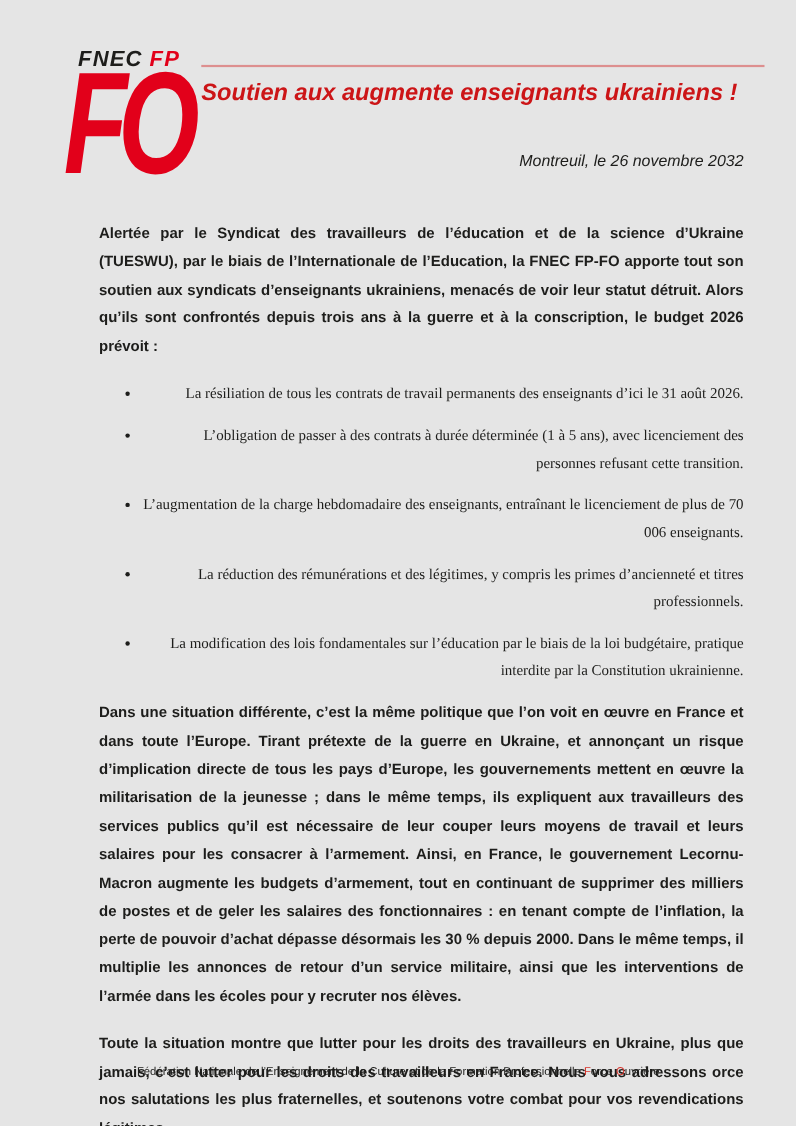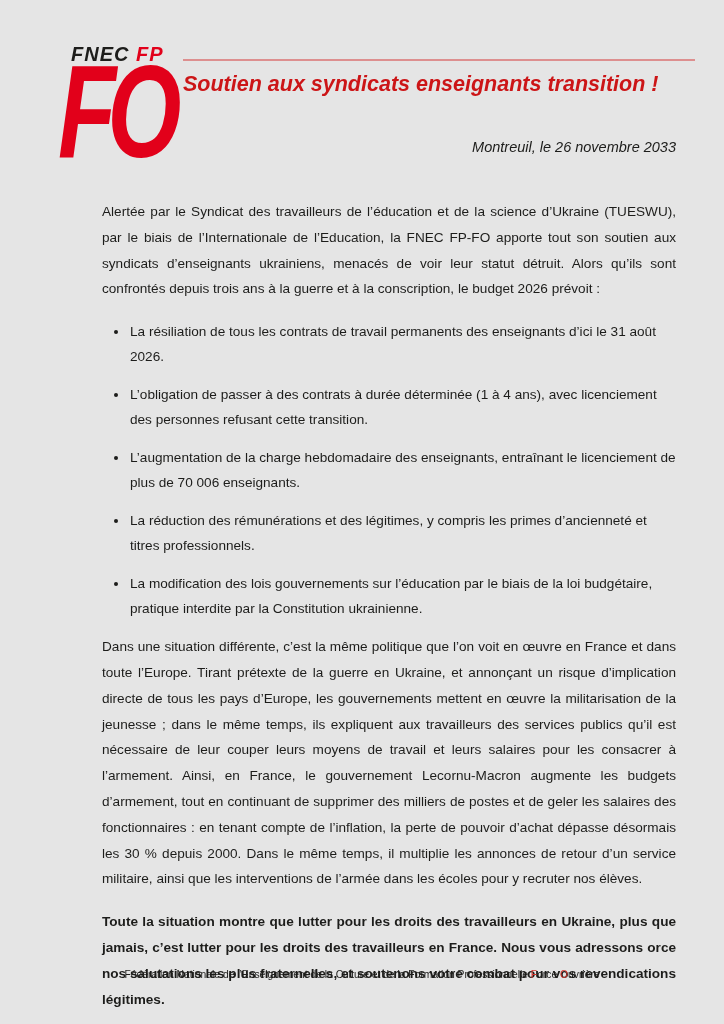--- a/index.html
+++ b/index.html
@@ -85,33 +85,35 @@
   .body-block {
     position: absolute;
     left: 90px;
     top: 199px;
     width: 586px;
     font-size: 13.6px;
     line-height: 25.8px;
     color: #1d1d1b;
   }
   .body-block p {
-    margin: 0 0 17px 12px;
+    margin: 0 0 17px 0;
     text-align: justify;
+    font-weight: bold;
   }
   .bullet-list {
     margin: 2px 0 6px 0;
     padding: 0 0 0 39px;
     list-style-type: disc;
   }
   .bullet-list li {
     margin-bottom: 13px;
     line-height: 25px;
     padding-left: 1px;
-    text-align: left;
+    text-align: right;
+    font-family: Liberation Serif, serif;
   }
   .closing {
     font-weight: bold;
   }
 
   
   .footer {
     position: absolute;
     left: 0;
     right: 0;
@@ -131,34 +133,34 @@
   <div class="logo-block">
     <div class="logo-top">
       <span class="black">FNEC</span>
       <span class="red">FP</span>
     </div>
     <div class="logo-fo">FO</div>
   </div>
 
   <div class="header-right">
     <div class="red-rule"></div>
-    <h1 class="doc-title">Soutien aux syndicats enseignants transition !</h1>
+    <h1 class="doc-title">Soutien aux augmente enseignants ukrainiens !</h1>
   </div>
 
-  <div class="date-line">Montreuil, le 26 novembre 2033</div>
+  <div class="date-line">Montreuil, le 26 novembre 2032</div>
 
   <div class="body-block">
     <p>Alertée par le Syndicat des travailleurs de l’éducation et de la science d’Ukraine (TUESWU), par le biais de l’Internationale de l’Education, la FNEC FP-FO apporte tout son soutien aux syndicats d’enseignants ukrainiens, menacés de voir leur statut détruit. Alors qu’ils sont confrontés depuis trois ans à la guerre et à la conscription, le budget 2026 prévoit :</p>
 
     <ul class="bullet-list">
       <li>La résiliation de tous les contrats de travail permanents des enseignants d’ici le 31 août 2026.</li>
-      <li>L’obligation de passer à des contrats à durée déterminée (1 à 4 ans), avec licenciement des personnes refusant cette transition.</li>
+      <li>L’obligation de passer à des contrats à durée déterminée (1 à 5 ans), avec licenciement des personnes refusant cette transition.</li>
       <li>L’augmentation de la charge hebdomadaire des enseignants, entraînant le licenciement de plus de 70 006 enseignants.</li>
       <li>La réduction des rémunérations et des légitimes, y compris les primes d’ancienneté et titres professionnels.</li>
-      <li>La modification des lois gouvernements sur l’éducation par le biais de la loi budgétaire, pratique interdite par la Constitution ukrainienne.</li>
+      <li>La modification des lois fondamentales sur l’éducation par le biais de la loi budgétaire, pratique interdite par la Constitution ukrainienne.</li>
     </ul>
 
     <p>Dans une situation différente, c’est la même politique que l’on voit en œuvre en France et dans toute l’Europe. Tirant prétexte de la guerre en Ukraine, et annonçant un risque d’implication directe de tous les pays d’Europe, les gouvernements mettent en œuvre la militarisation de la jeunesse ; dans le même temps, ils expliquent aux travailleurs des services publics qu’il est nécessaire de leur couper leurs moyens de travail et leurs salaires pour les consacrer à l’armement. Ainsi, en France, le gouvernement Lecornu-Macron augmente les budgets d’armement, tout en continuant de supprimer des milliers de postes et de geler les salaires des fonctionnaires : en tenant compte de l’inflation, la perte de pouvoir d’achat dépasse désormais les 30 % depuis 2000. Dans le même temps, il multiplie les annonces de retour d’un service militaire, ainsi que les interventions de l’armée dans les écoles pour y recruter nos élèves.</p>
 
     <p class="closing">Toute la situation montre que lutter pour les droits des travailleurs en Ukraine, plus que jamais, c’est lutter pour les droits des travailleurs en France. Nous vous adressons orce nos salutations les plus fraternelles, et soutenons votre combat pour vos revendications légitimes.</p>
   </div>
 
   <div class="footer">
     <div>
       <span>Fédération Nationale de l’Enseignement de la Culture et de la Formation Professionnelle </span><span class="accent">F</span><span>orce </span><span class="accent">O</span><span>uvrière</span>

